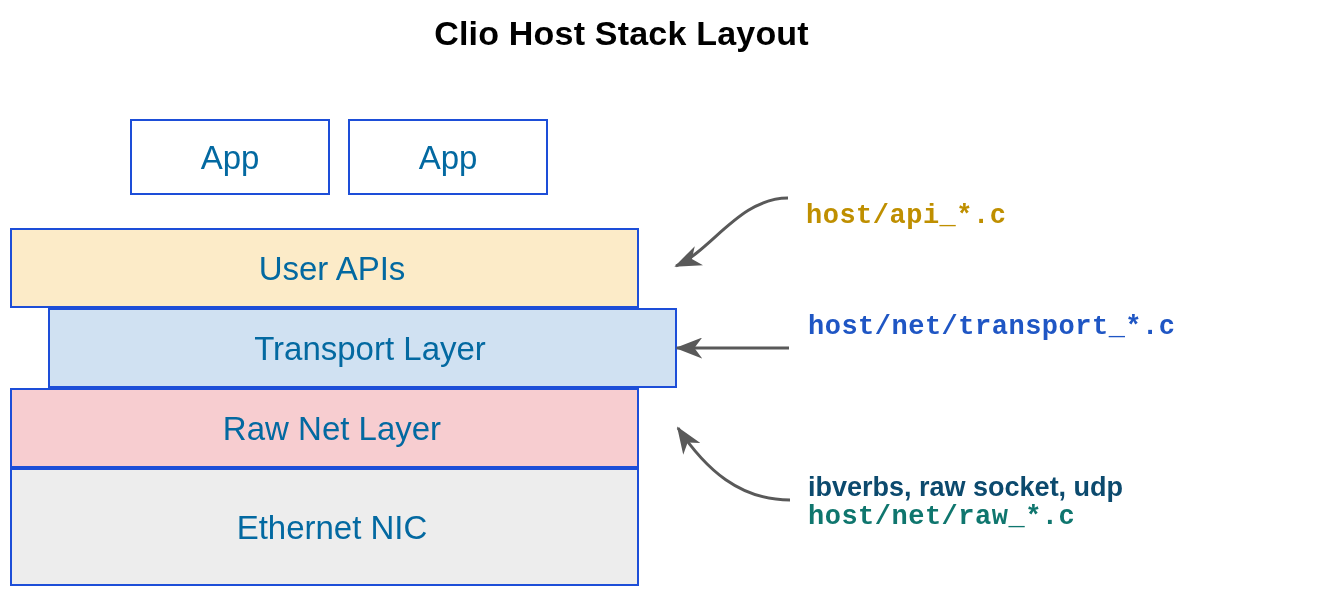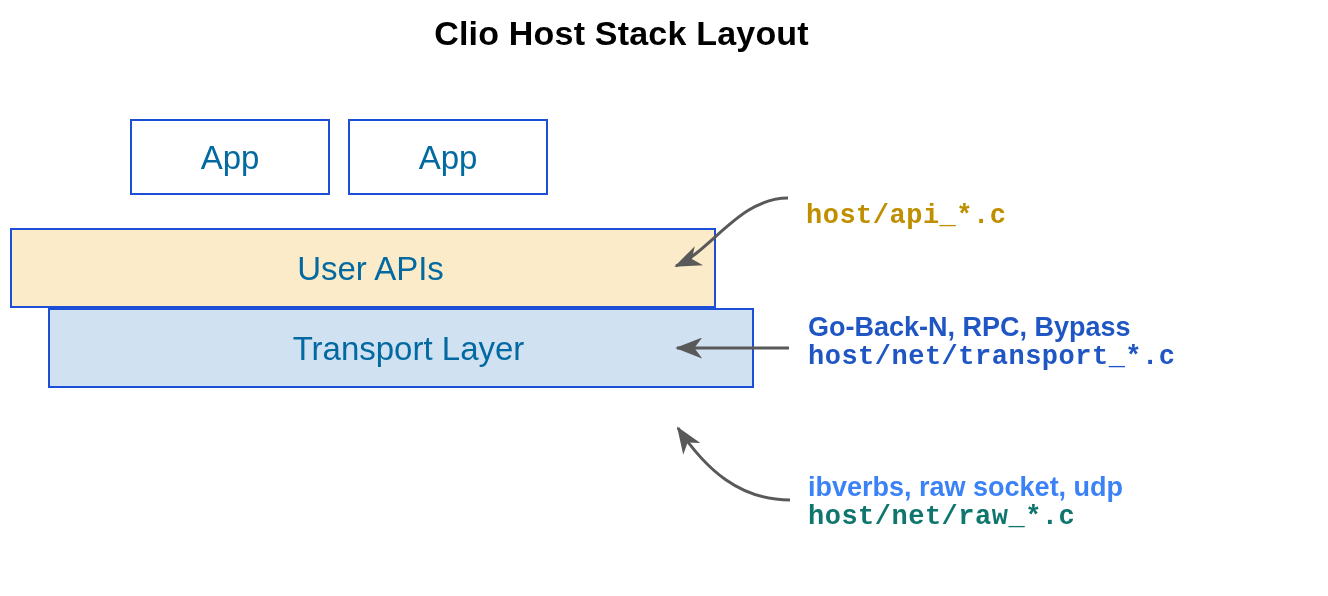--- a/index.html
+++ b/index.html
@@ -45,21 +45,21 @@
     font-weight: normal;
     line-height: 1;
   }
 
   
   .app-box { font-size: 33px; }
   #app-box-0 { left: 130px; top: 119px; width: 200px; height: 76px; }
   #app-box-1 { left: 348px; top: 119px; width: 200px; height: 76px; }
 
   
-  .stack-layer { left: 10px; width: 706px; padding-left: 15px; }
+  .stack-layer { left: 10px; width: 629px; padding-left: 15px; }
   #layer-0 { top: 228px;  height: 80px; }
   #layer-1 { top: 308px;  height: 80px; margin-left: 38px; }
   #layer-2 { top: 388px;  height: 80px; }
   #layer-3 { top: 468px;  height: 118px; }
 
   
   .annotation {
     position: absolute;
     line-height: 1.12;
     white-space: nowrap;
@@ -102,32 +102,37 @@
   <div class="box app-box" id="app-box-1">
     <span>App</span>
   </div>
 
   <div class="box stack-layer" id="layer-0" style="background: rgb(252, 235, 200);">
     <span>User APIs</span>
   </div>
   <div class="box stack-layer" id="layer-1" style="background: rgb(208, 225, 242);">
     <span>Transport Layer</span>
   </div>
+  <div class="box stack-layer" id="layer-2" style="background: rgb(247, 205, 208);">
+    <span>Raw Net Layer</span>
+  </div>
+  <div class="box stack-layer" id="layer-3" style="background: rgb(237, 237, 237);">
+    <span>Ethernet NIC</span>
+  </div>
 
   <div class="annotation" id="annotation-api">
     <div class="ann-path" style="color: rgb(191, 143, 0);">host/api_*.c</div>
   </div>
 
   <div class="annotation" id="annotation-transport">
-    <div class="ann-head" style="color: rgb(31, 86, 196);">Go-Back-N, RPC, Bypass</div>
     <div class="ann-path" style="color: rgb(31, 86, 196);">host/net/transport_*.c</div>
   </div>
 
   <div class="annotation" id="annotation-raw">
-    <div class="ann-head" style="color: #3b82f6;">ibverbs, raw socket, udp</div>
+    <div class="ann-head" style="color: #0c4a6e;">ibverbs, raw socket, udp</div>
     <div class="ann-path" style="color: #0f766e;">host/net/raw_*.c</div>
   </div>
 
   <svg id="arrows" viewBox="0 0 1328 596">
     <defs>
       <marker id="arrowhead" markerWidth="9" markerHeight="7" refX="8.4" refY="3.5" orient="auto" markerUnits="strokeWidth">
         <path d="M9,3.5 L0,0 L2.6,3.5 L0,7 Z" fill="#595959"></path>
       </marker>
     </defs>
 

